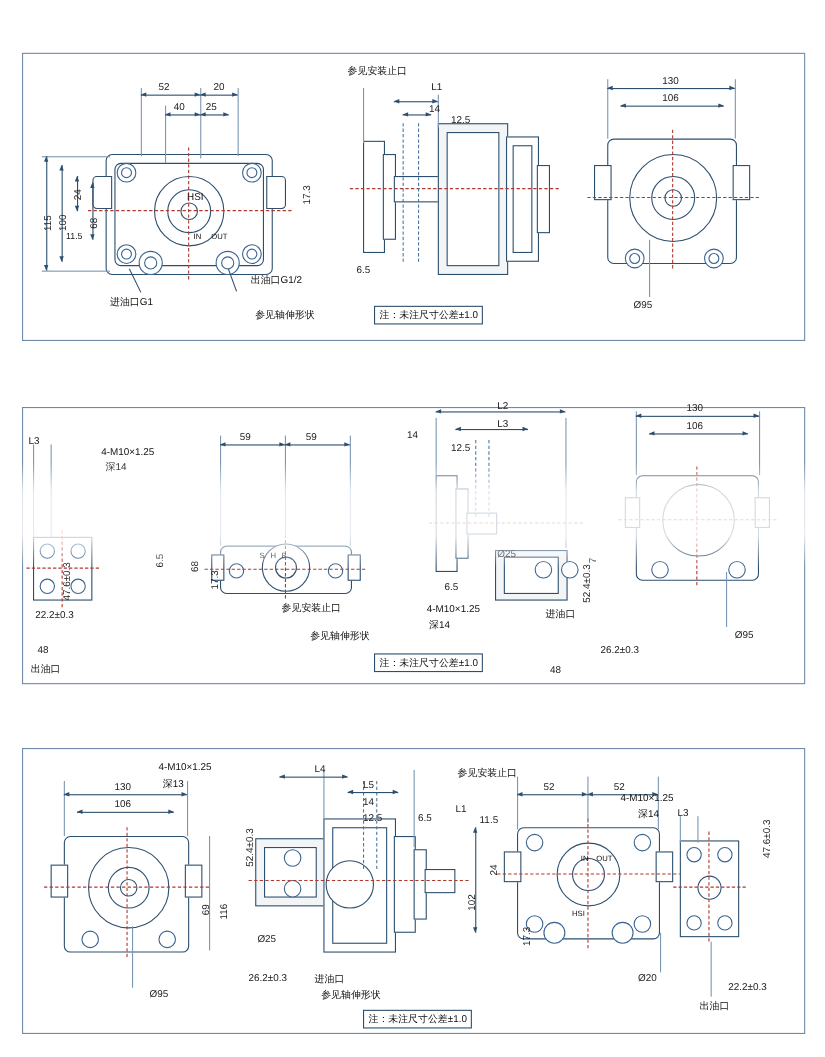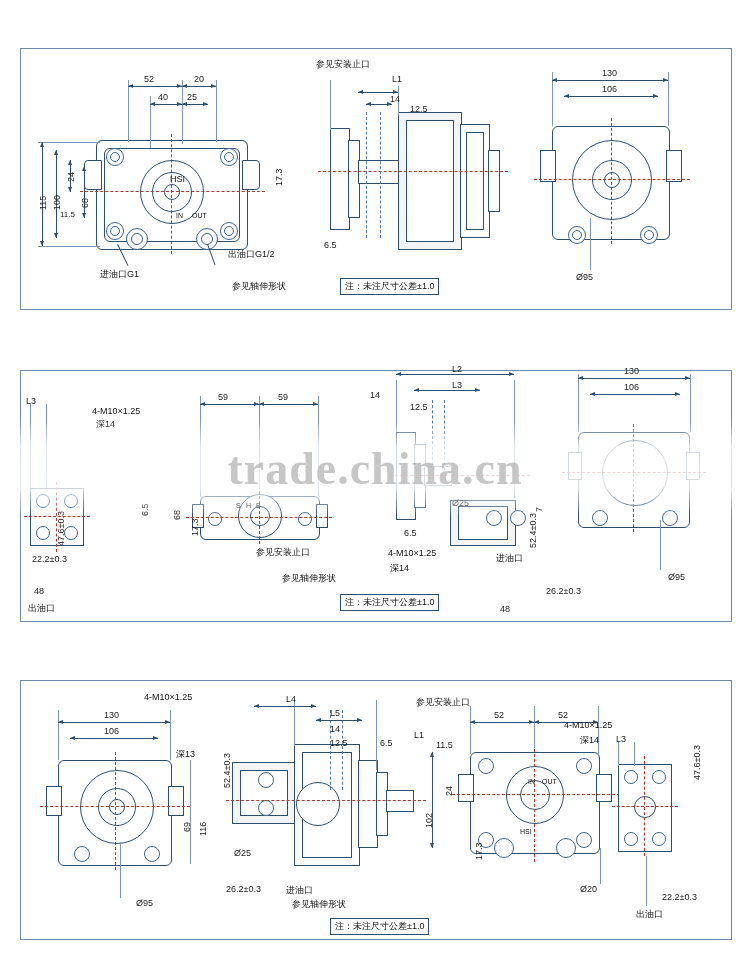--- a/index.html
+++ b/index.html
@@ -330,21 +330,21 @@
     <div class="arrowline" style="left:316px;top:720px;width:46px;"></div>
     <div class="dim" style="left:330px;top:708px;">L5</div>
     <div class="dim" style="left:330px;top:724px;">14</div>
     <div class="dim" style="left:330px;top:738px;">12.5</div>
     <div class="dim" style="left:380px;top:738px;">6.5</div>
     <div class="dim" style="left:414px;top:730px;">L1</div>
     <div class="dim v" style="left:222px;top:788px;">52.4±0.3</div>
     <div class="dim" style="left:226px;top:884px;">26.2±0.3</div>
     <div class="dim" style="left:234px;top:848px;">Ø25</div>
     <div class="cn" style="left:144px;top:692px;">4-M10×1.25</div>
-    <div class="cn" style="left:148px;top:748px;margin-left:28px;">深13</div>
+    <div class="cn" style="left:148px;top:706px;">深13</div>
     <div class="cn" style="left:286px;top:884px;">进油口</div>
     <div class="cn" style="left:292px;top:898px;">参见轴伸形状</div>
     <div class="cn" style="left:416px;top:696px;">参见安装止口</div>
   </div>
 
   <div>
     <div class="body r" style="left:470px;top:752px;width:128px;height:100px;"></div>
     <div class="body" style="left:458px;top:774px;width:14px;height:26px;"></div>
     <div class="body" style="left:596px;top:774px;width:14px;height:26px;"></div>
     <div class="circ" style="left:506px;top:766px;width:56px;height:56px;"></div>
@@ -392,15 +392,14 @@
     <div class="cn" style="left:580px;top:734px;">深14</div>
     <div class="dim" style="left:580px;top:884px;">Ø20</div>
     <div class="cn" style="left:636px;top:908px;">出油口</div>
     <div class="ext" style="left:600px;top:848px;height:36px;"></div>
     <div class="ext" style="left:646px;top:856px;height:50px;"></div>
   </div>
 
   <div class="note" style="left:330px;top:918px;">注：未注尺寸公差±1.0</div>
 
   <div class="wm-blur"></div>
-  <div class="wm">trade.china.cn</div>
 
 </div>
 
 </body></html>

